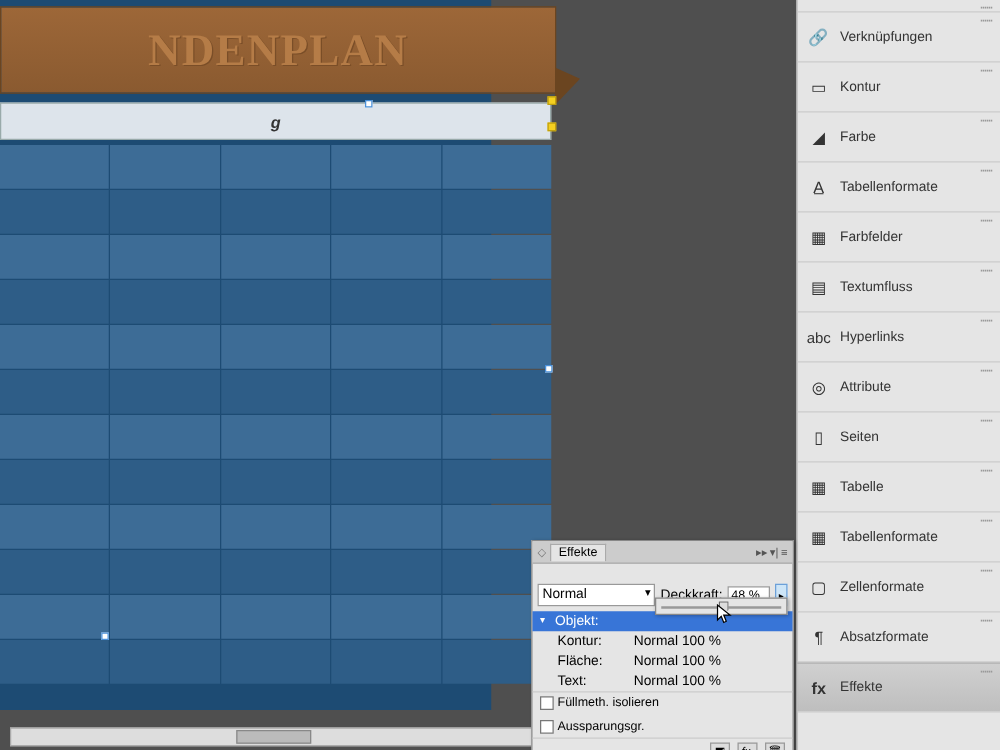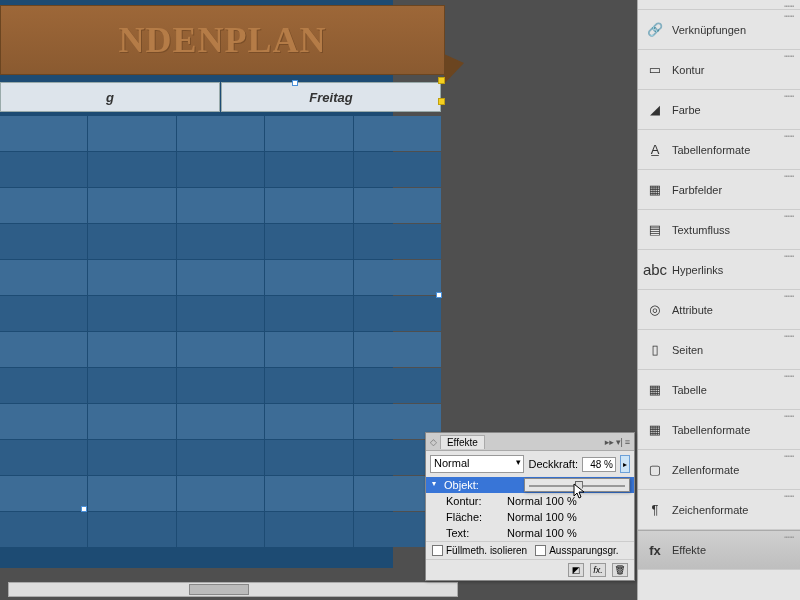--- a/index.html
+++ b/index.html
@@ -30,32 +30,32 @@
 .panel-item { height: 40px; border-bottom: 1px solid #ccc; display: flex; align-items: center; padding-left: 8px; gap: 8px; font-size: 11px; color: #333; cursor: pointer; }
 .panel-item.active { background: linear-gradient(#d0d0d0, #bebebe); border-top: 1px solid #aaa; }
 .panel-drag { position: absolute; right: 6px; top: 2px; font-size: 8px; color: #999; }
 .panel-icon { width: 18px; height: 18px; display: flex; align-items: center; justify-content: center; }
 
 
 .effects-panel { position: absolute; left: 425px; top: 432px; width: 210px; background: #e5e5e5; border: 1px solid #888; box-shadow: 1px 1px 3px rgba(0,0,0,0.3); font-size: 11px; }
 .fx-titlebar { height: 18px; background: #ccc; display: flex; align-items: center; padding: 0 4px; border-bottom: 1px solid #aaa; }
 .fx-titlebar-tab { background: #e5e5e5; padding: 1px 6px; border: 1px solid #aaa; border-bottom: none; margin-left: 3px; font-size: 10px; }
 .fx-titlebar-icons { margin-left: auto; display: flex; gap: 2px; font-size: 9px; color: #555; }
-.fx-row1 { display: flex; align-items: center; padding: 4px; gap: 4px; }
+.fx-row1 { display: flex; align-items: center; padding: 4px; gap: 4px; margin-top: 12px; }
 .fx-select { flex: 1; border: 1px solid #999; background: #fff; padding: 1px 3px; font-size: 11px; position: relative; height: 18px; }
 .fx-select::after { content: "▾"; position: absolute; right: 3px; top: 1px; font-size: 9px; }
 .fx-label { font-size: 11px; }
-.fx-input { width: 34px; border: 1px solid #999; background: #fff; padding: 1px 2px; font-size: 10px; text-align: right; }
+.fx-input { width: 34px; border: 1px solid #999; background: #fff; padding: 1px 2px; font-size: 10px; text-align: left; }
 .fx-arrow { width: 10px; height: 18px; background: #cde5f7; border: 1px solid #6ca0d8; font-size: 8px; display: flex; align-items: center; justify-content: center; }
 .fx-list-row { display: flex; padding: 2px 6px; font-size: 11px; }
 .fx-list-row.selected { background: #3875d7; color: #fff; }
 .fx-list-label { width: 75px; padding-left: 14px; }
 .fx-list-row.selected .fx-list-label { padding-left: 4px; }
 .fx-disclosure { margin-right: 4px; font-size: 8px; }
-.fx-checkrow { display: flex; padding: 3px 6px; gap: 8px; border-top: 1px solid #ccc; font-size: 10px; }
+.fx-checkrow { display: flex; padding: 3px 6px; gap: 8px; border-top: 1px solid #ccc; font-size: 10px; flex-direction: column; }
 .fx-checkbox { display: flex; align-items: center; gap: 3px; }
 .fx-checkbox-box { width: 11px; height: 11px; border: 1px solid #777; background: #fff; }
 .fx-bottom { display: flex; justify-content: flex-end; padding: 3px 6px; gap: 6px; border-top: 1px solid #ccc; }
 .fx-btn { width: 16px; height: 14px; border: 1px solid #999; background: #ddd; font-size: 9px; display: flex; align-items: center; justify-content: center; }
 
 
 .slider-popup { position: absolute; left: 524px; top: 478px; width: 106px; height: 14px; background: #e5e5e5; border: 1px solid #888; box-shadow: 1px 1px 3px rgba(0,0,0,0.3); }
 .slider-track { position: absolute; left: 4px; right: 4px; top: 6px; height: 2px; background: #999; }
 .slider-thumb { position: absolute; left: 48%; top: 2px; width: 8px; height: 10px; background: #ddd; border: 1px solid #666; clip-path: polygon(0 0, 100% 0, 100% 70%, 50% 100%, 0 70%); }
 .cursor { position: absolute; left: 573px; top: 483px; width: 14px; height: 18px; pointer-events: none; z-index: 100; }
@@ -68,21 +68,20 @@
 <body>
 
 <div class="canvas-area">
   <div class="page">
     <div class="title-banner">
       <div class="title-text">NDENPLAN</div>
       <div class="title-corner"></div>
     </div>
     <div class="header-row">
         <div class="header-cell">g</div>
-        <div class="header-cell">Freitag</div>
       </div>
     <div class="grid">
         <div class="grid-row odd">
           <div class="grid-cell"></div>
           <div class="grid-cell"></div>
           <div class="grid-cell"></div>
           <div class="grid-cell"></div>
           <div class="grid-cell"></div>
         </div>
         <div class="grid-row even">
@@ -203,21 +202,21 @@
       <span class="panel-icon" style="font-size: 13px;">▦</span>
       <span>Farbfelder</span>
       <span class="panel-drag">┅┅</span>
     </div>
     <div class="panel-item" style="position: relative;">
       <span class="panel-icon" style="font-size: 13px;">▤</span>
       <span>Textumfluss</span>
       <span class="panel-drag">┅┅</span>
     </div>
     <div class="panel-item" style="position: relative;">
-      <span class="panel-icon" style="font-size: 15px; text-align: center;">abc</span>
+      <span class="panel-icon" style="font-size: 12px; text-align: center;">abc</span>
       <span>Hyperlinks</span>
       <span class="panel-drag">┅┅</span>
     </div>
     <div class="panel-item" style="position: relative;">
       <span class="panel-icon" style="font-size: 13px;">◎</span>
       <span>Attribute</span>
       <span class="panel-drag">┅┅</span>
     </div>
     <div class="panel-item" style="position: relative;">
       <span class="panel-icon" style="font-size: 13px;">▯</span>
@@ -234,21 +233,21 @@
       <span>Tabellenformate</span>
       <span class="panel-drag">┅┅</span>
     </div>
     <div class="panel-item" style="position: relative;">
       <span class="panel-icon" style="font-size: 13px;">▢</span>
       <span>Zellenformate</span>
       <span class="panel-drag">┅┅</span>
     </div>
     <div class="panel-item" style="position: relative;">
       <span class="panel-icon" style="font-size: 13px;">¶</span>
-      <span>Zeichenformate</span>
+      <span>Absatzformate</span>
       <span class="panel-drag">┅┅</span>
     </div>
     <div class="panel-item active" style="position: relative;">
       <span class="panel-icon" style="font-size: 13px; font-weight: bold;">fx</span>
       <span>Effekte</span>
       <span class="panel-drag">┅┅</span>
     </div>
   </div>
 
 <div class="effects-panel">

